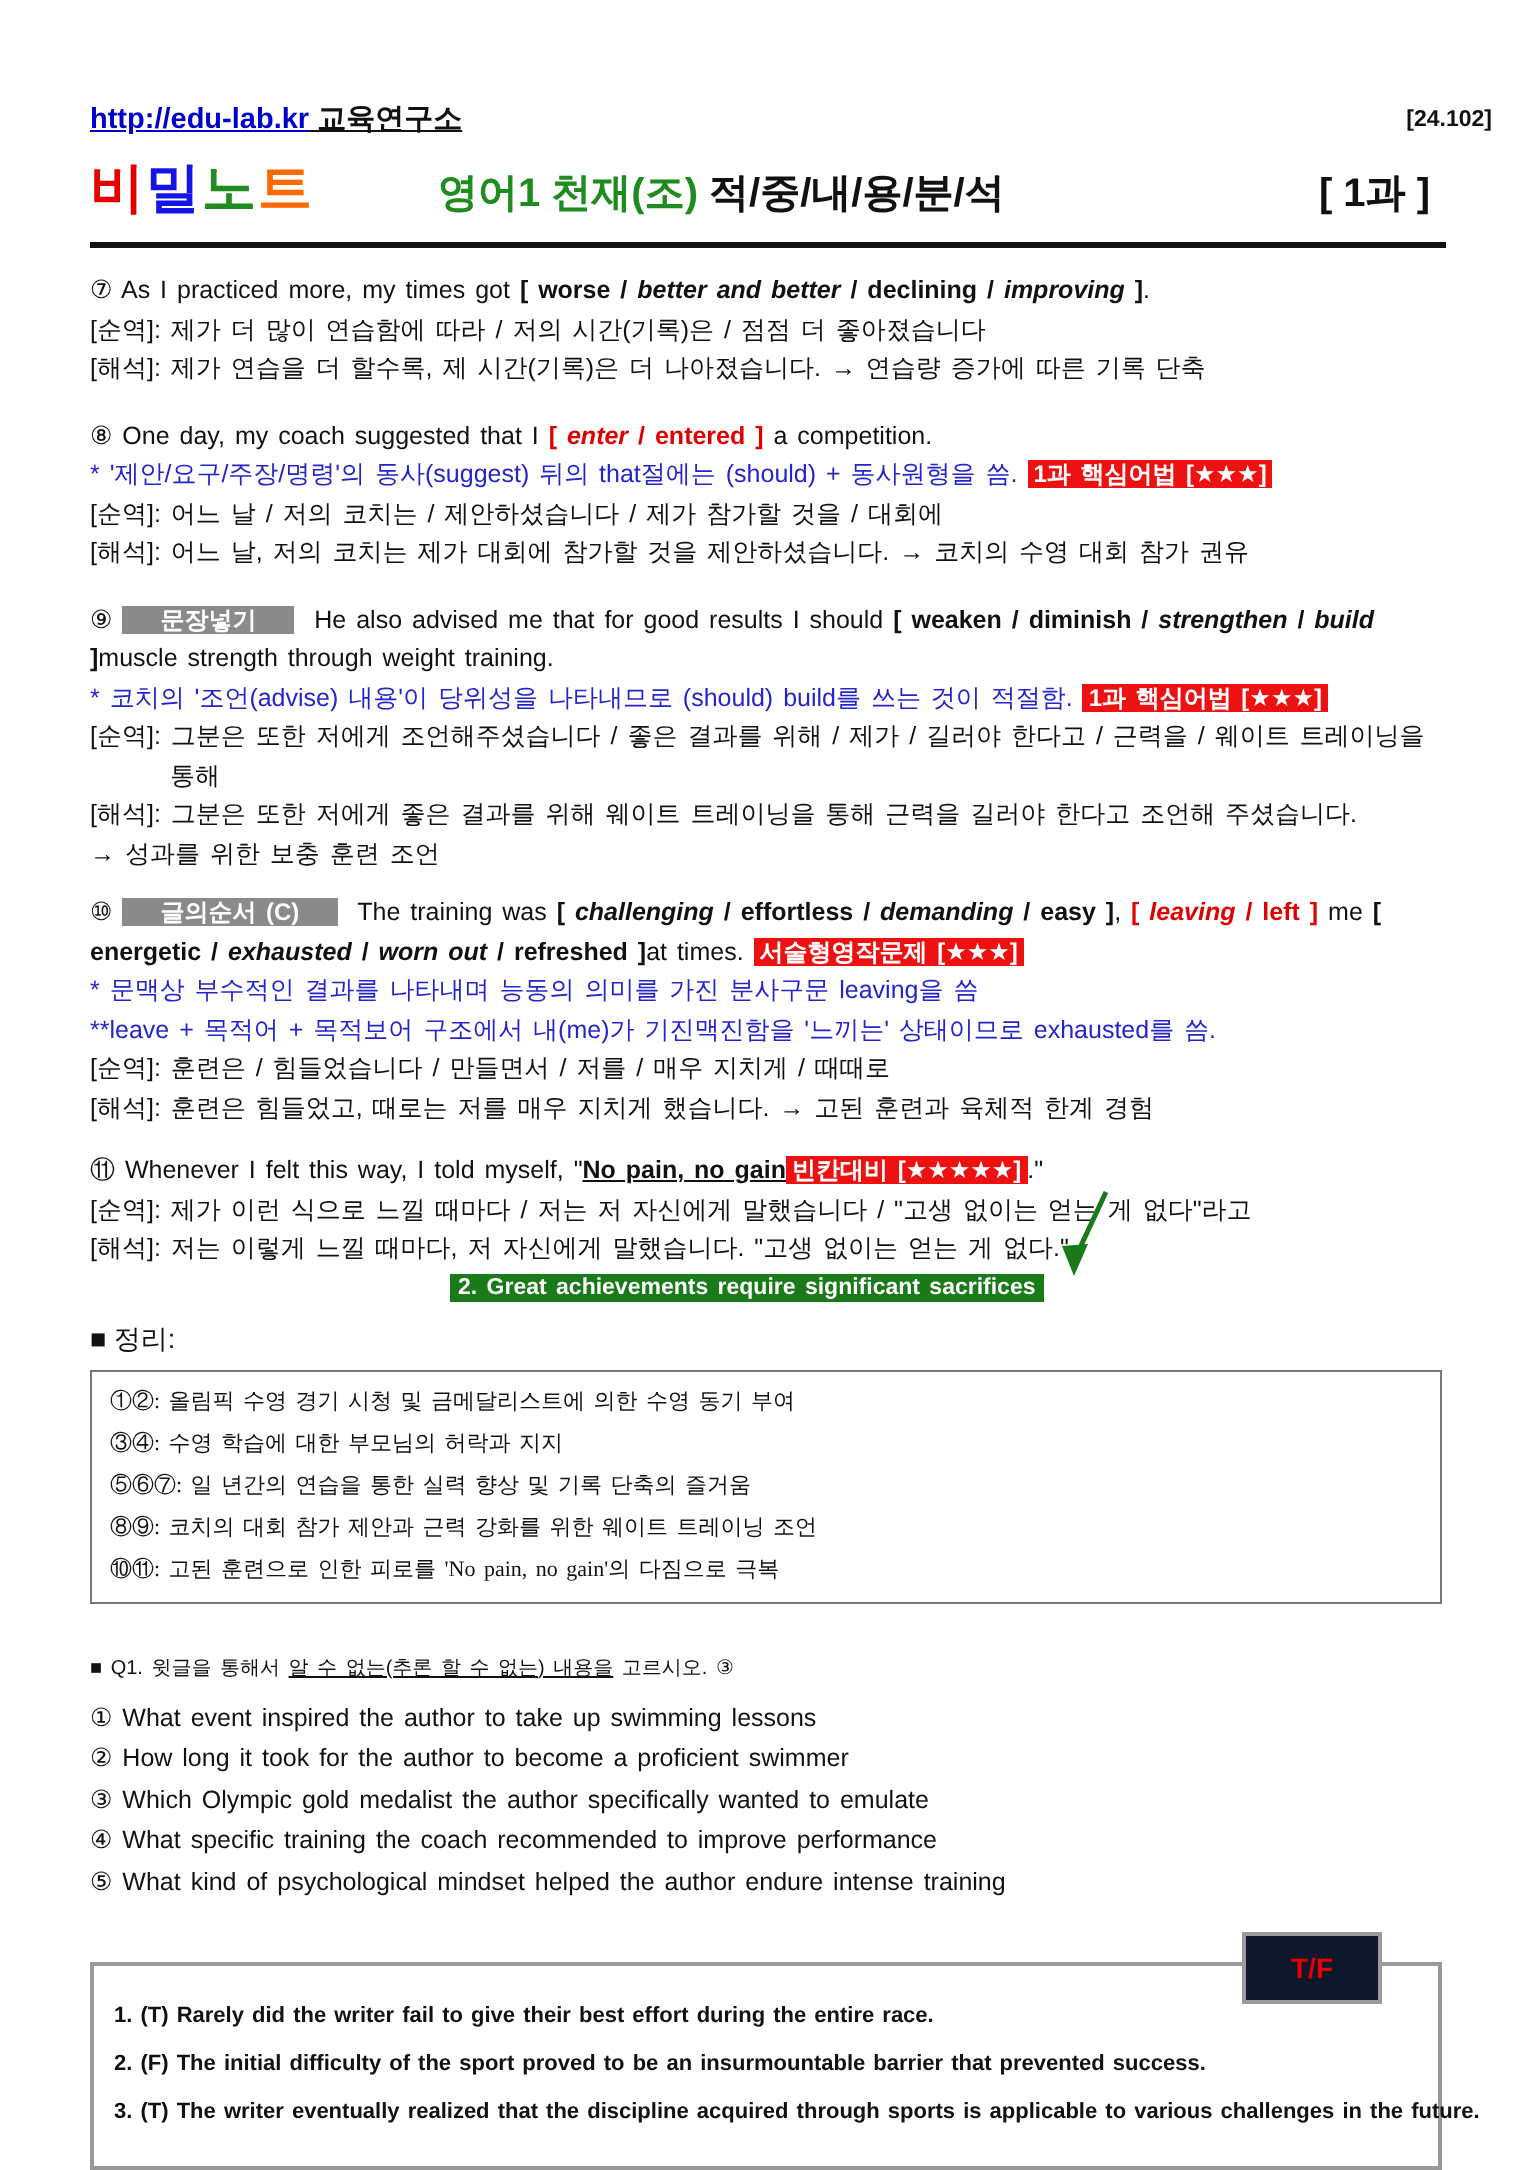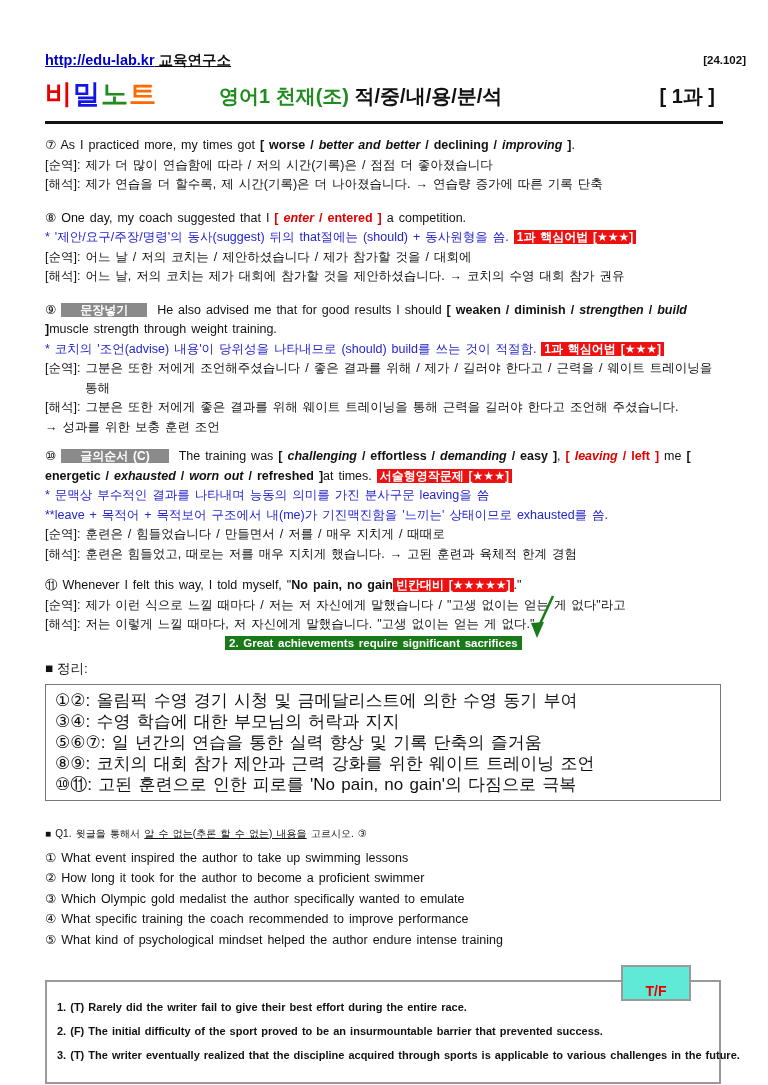--- a/index.html
+++ b/index.html
@@ -26,42 +26,42 @@
   .block.tight1{margin-bottom:10px;}
   .block.tight2{margin-bottom:12px;}
   .block.tight3{margin-bottom:6px;}
   .n{}
   .b{font-weight:bold;}
   .bi{font-weight:bold;font-style:italic;}
   .r{color:#e00000;font-weight:bold;}
   .ri{color:#e00000;font-weight:bold;font-style:italic;}
   .bl{color:#2424cc;}
   .u{text-decoration:underline;}
-  .bu{font-weight:bold;}
+  .bu{font-weight:bold;text-decoration:underline;}
   .bdg-r{background:#ee1111;color:#fff;font-weight:bold;padding:0 3px;font-size:12px;}
   .bdg-g{background:#8a8a8a;color:#fff;font-weight:bold;padding:0 19px;font-size:12px;}
   .bdg-gn{background:#1a7a1a;color:#fff;font-weight:bold;padding:1px 4px;font-size:11.5px;}
   .ind1{padding-left:40px;}
   .ind2{padding-left:180px;line-height:17px;}
   
   .arrow-svg{position:absolute;left:522px;top:594px;pointer-events:none;}
   
   .sec-heading{font-size:13.5px;line-height:22px;margin-bottom:4px;white-space:pre;}
   .summary-box{border:1px solid #777;padding:5px 9px;margin-right:2px;}
-  .summary-box .line{line-height:21px;font-size:17px;}
+  .summary-box .line{line-height:21px;font-size:11px;font-family:Liberation Serif, serif;}
   .summary{margin-bottom:22px;}
   
   .q1{margin-bottom:18px;}
   .q1 .q1-title .line{font-size:10px;line-height:22px;margin-bottom:3px;}
   .q1 .q1-options .line{line-height:20.5px;}
   
   .tf{position:relative;border:2px solid #999;margin-top:30px;margin-right:2px;
       padding:13px 10px 15px 10px;}
   .tf-label-box{position:absolute;top:-17px;right:28px;width:66px;height:32px;
-      background:#5eead4;border:2px solid #999;display:flex;align-items:flex-end;
+      background:#0f172a;border:2px solid #999;display:flex;align-items:center;
       justify-content:center;font-size:14px;font-weight:bold;color:#e80000;}
   .tf-lines .line{font-size:11px;font-weight:bold;line-height:24px;word-spacing:1px;}
 </style>
 </head>
 <body>
 
 <div class="page">
 
   <div class="doc-code">[24.102]</div>
 

